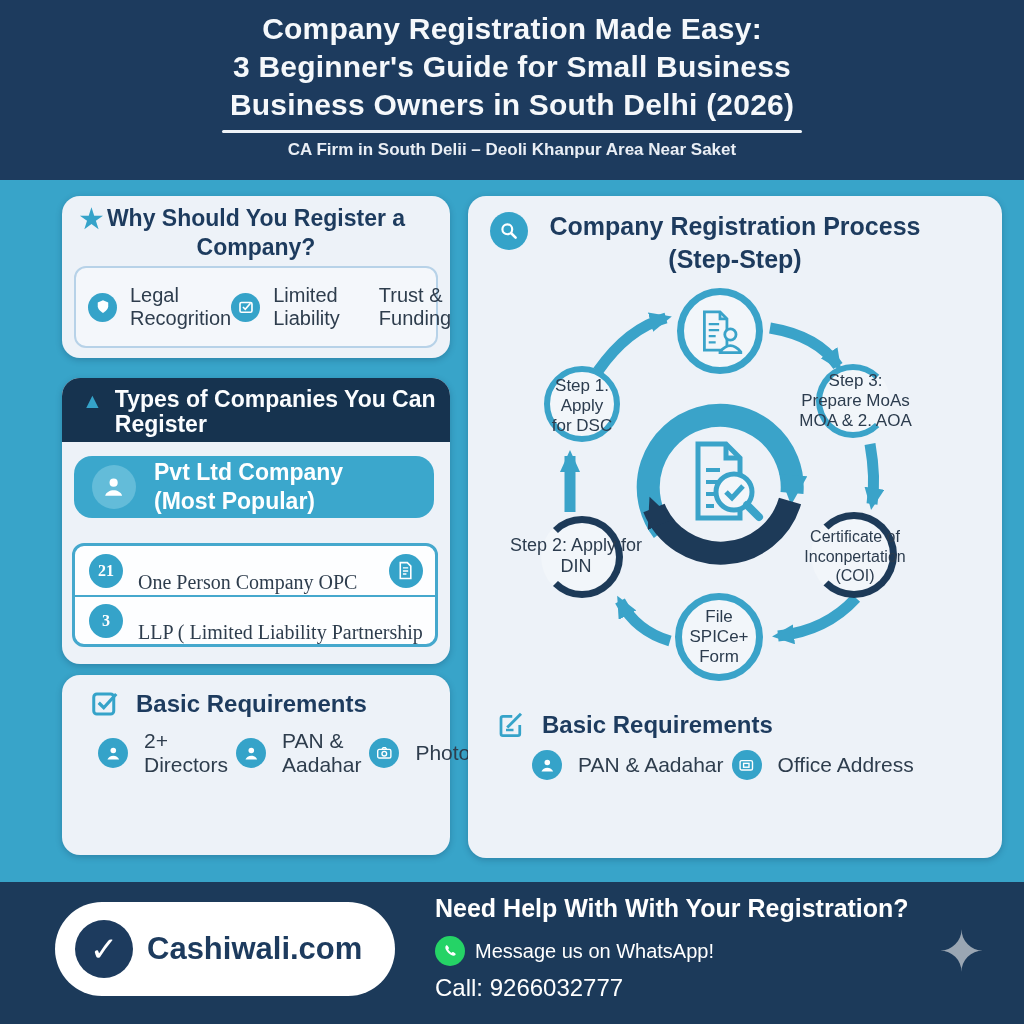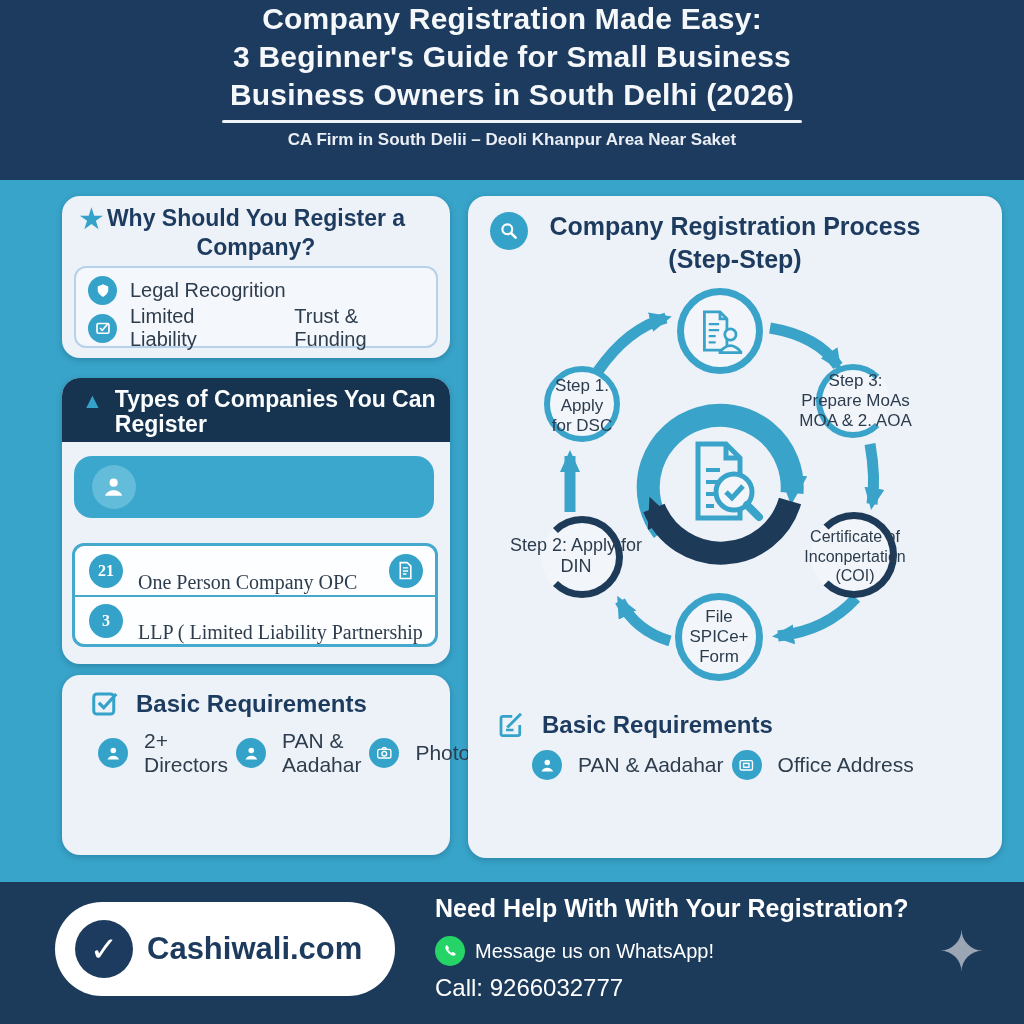--- a/index.html
+++ b/index.html
@@ -4,40 +4,40 @@
 <style>
   * { margin:0; padding:0; box-sizing:border-box; }
   html,body { width:1024px; height:1024px; }
   body { font-family:"Liberation Sans", sans-serif; }
   #canvas { position:relative; width:1024px; height:1024px; background:#38a4c9; overflow:hidden; }
 
   .pre { white-space:pre-line; }
 
   
   .hdr { position:absolute; left:0; top:0; width:1024px; height:180px; background:#1d3b5e; color:#f5f8fb; text-align:center; }
-  .hdr-title { padding-top:0; font-size:30px; font-weight:bold; line-height:1.26; letter-spacing:.2px; }
+  .hdr-title { padding-top:10px; font-size:30px; font-weight:bold; line-height:1.26; letter-spacing:.2px; }
   .hdr-rule { width:580px; height:3px; background:#eef3f8; margin:7px auto 7px auto; border-radius:2px; }
   .hdr-sub { font-size:17px; font-weight:bold; color:#e9eef5; }
 
   
   .card { position:absolute; background:#edf2f8; border-radius:18px; box-shadow:0 2px 6px rgba(10,40,70,.25); }
   .card1 { left:62px; top:196px; width:388px; height:162px; }
   .card2 { left:62px; top:378px; width:388px; height:286px; overflow:hidden; }
   .card3 { left:62px; top:675px; width:388px; height:180px; }
   .cardR { left:468px; top:196px; width:534px; height:662px; }
 
   .card-title { color:#1d3b5e; font-weight:bold; }
 
   .icon-circle { background:#35a3c9; border-radius:50%; display:flex; align-items:center; justify-content:center; flex:0 0 auto; }
   .icon-circle svg { width:62%; height:62%; }
 
   
   .c1-star { position:absolute; left:16px; top:8px; font-size:30px; color:#35a3c9; line-height:1; }
   .c1-title { padding-top:8px; text-align:center; font-size:23px; line-height:1.25; }
-  .c1-box { position:absolute; left:12px; top:70px; width:364px; height:82px; background:#f4f7fb; border:2px solid #b7d2e8; border-radius:12px; padding:8px 12px; display:flex; flex-direction:column; justify-content:space-around; }
+  .c1-box { position:absolute; left:12px; top:70px; width:364px; height:82px; background:#f4f7fb; border:2px solid #b7d2e8; border-radius:12px; padding:8px 12px; display:flex; justify-content:space-around; }
   .c1-row { display:flex; align-items:center; gap:13px; }
   .c1-row .lbl { font-size:20px; color:#2e3d4d; }
   .c1-row .lbl2 { font-size:20px; color:#2e3d4d; margin-left:26px; }
   .c1-row .icon-circle { width:29px; height:29px; }
 
   
   .c2-head { height:64px; background:#16334f; border-radius:16px 16px 0 0; display:flex; align-items:flex-start; padding:9px 14px 0 20px; gap:12px; }
   .c2-tri { color:#35a3c9; font-size:21px; line-height:1.3; }
   .c2-head .card-title { color:#fbfdff; font-size:23px; line-height:1.1; }
   .c2-pill { position:absolute; left:12px; top:78px; width:360px; height:62px; background:#3ba7cc; border-radius:18px; display:flex; align-items:center; gap:18px; padding-left:18px; color:#fff; }
@@ -142,20 +142,22 @@
       <span class="card-title pre">Types of Companies You Can
 Register</span>
     </div>
     <div class="c2-pill">
       <span class="icon-circle">
         <svg viewBox="0 0 24 24">
             <circle cx="12" cy="8.5" r="3.6" fill="#fff"></circle>
             <path d="M4.5 20 C6.5 13.5 17.5 13.5 19.5 20 Z" fill="#fff"></path>
           </svg>
       </span>
+      <span class="lbl pre">Pvt Ltd Company
+(Most Popular)</span>
     </div>
     <div class="c2-box">
       <div class="c2-row">
         <span class="badge">21</span>
         <span class="lbl">One Person Company OPC</span>
         <span class="icon-circle">
           <svg viewBox="0 0 24 24">
               <path d="M6 3 H14 L18 7 V21 H6 Z" fill="none" stroke="#fff" stroke-width="1.8"></path>
               <path d="M9 9 h6 M9 12.5 h6 M9 16 h4" stroke="#fff" stroke-width="1.6"></path>
             </svg>

